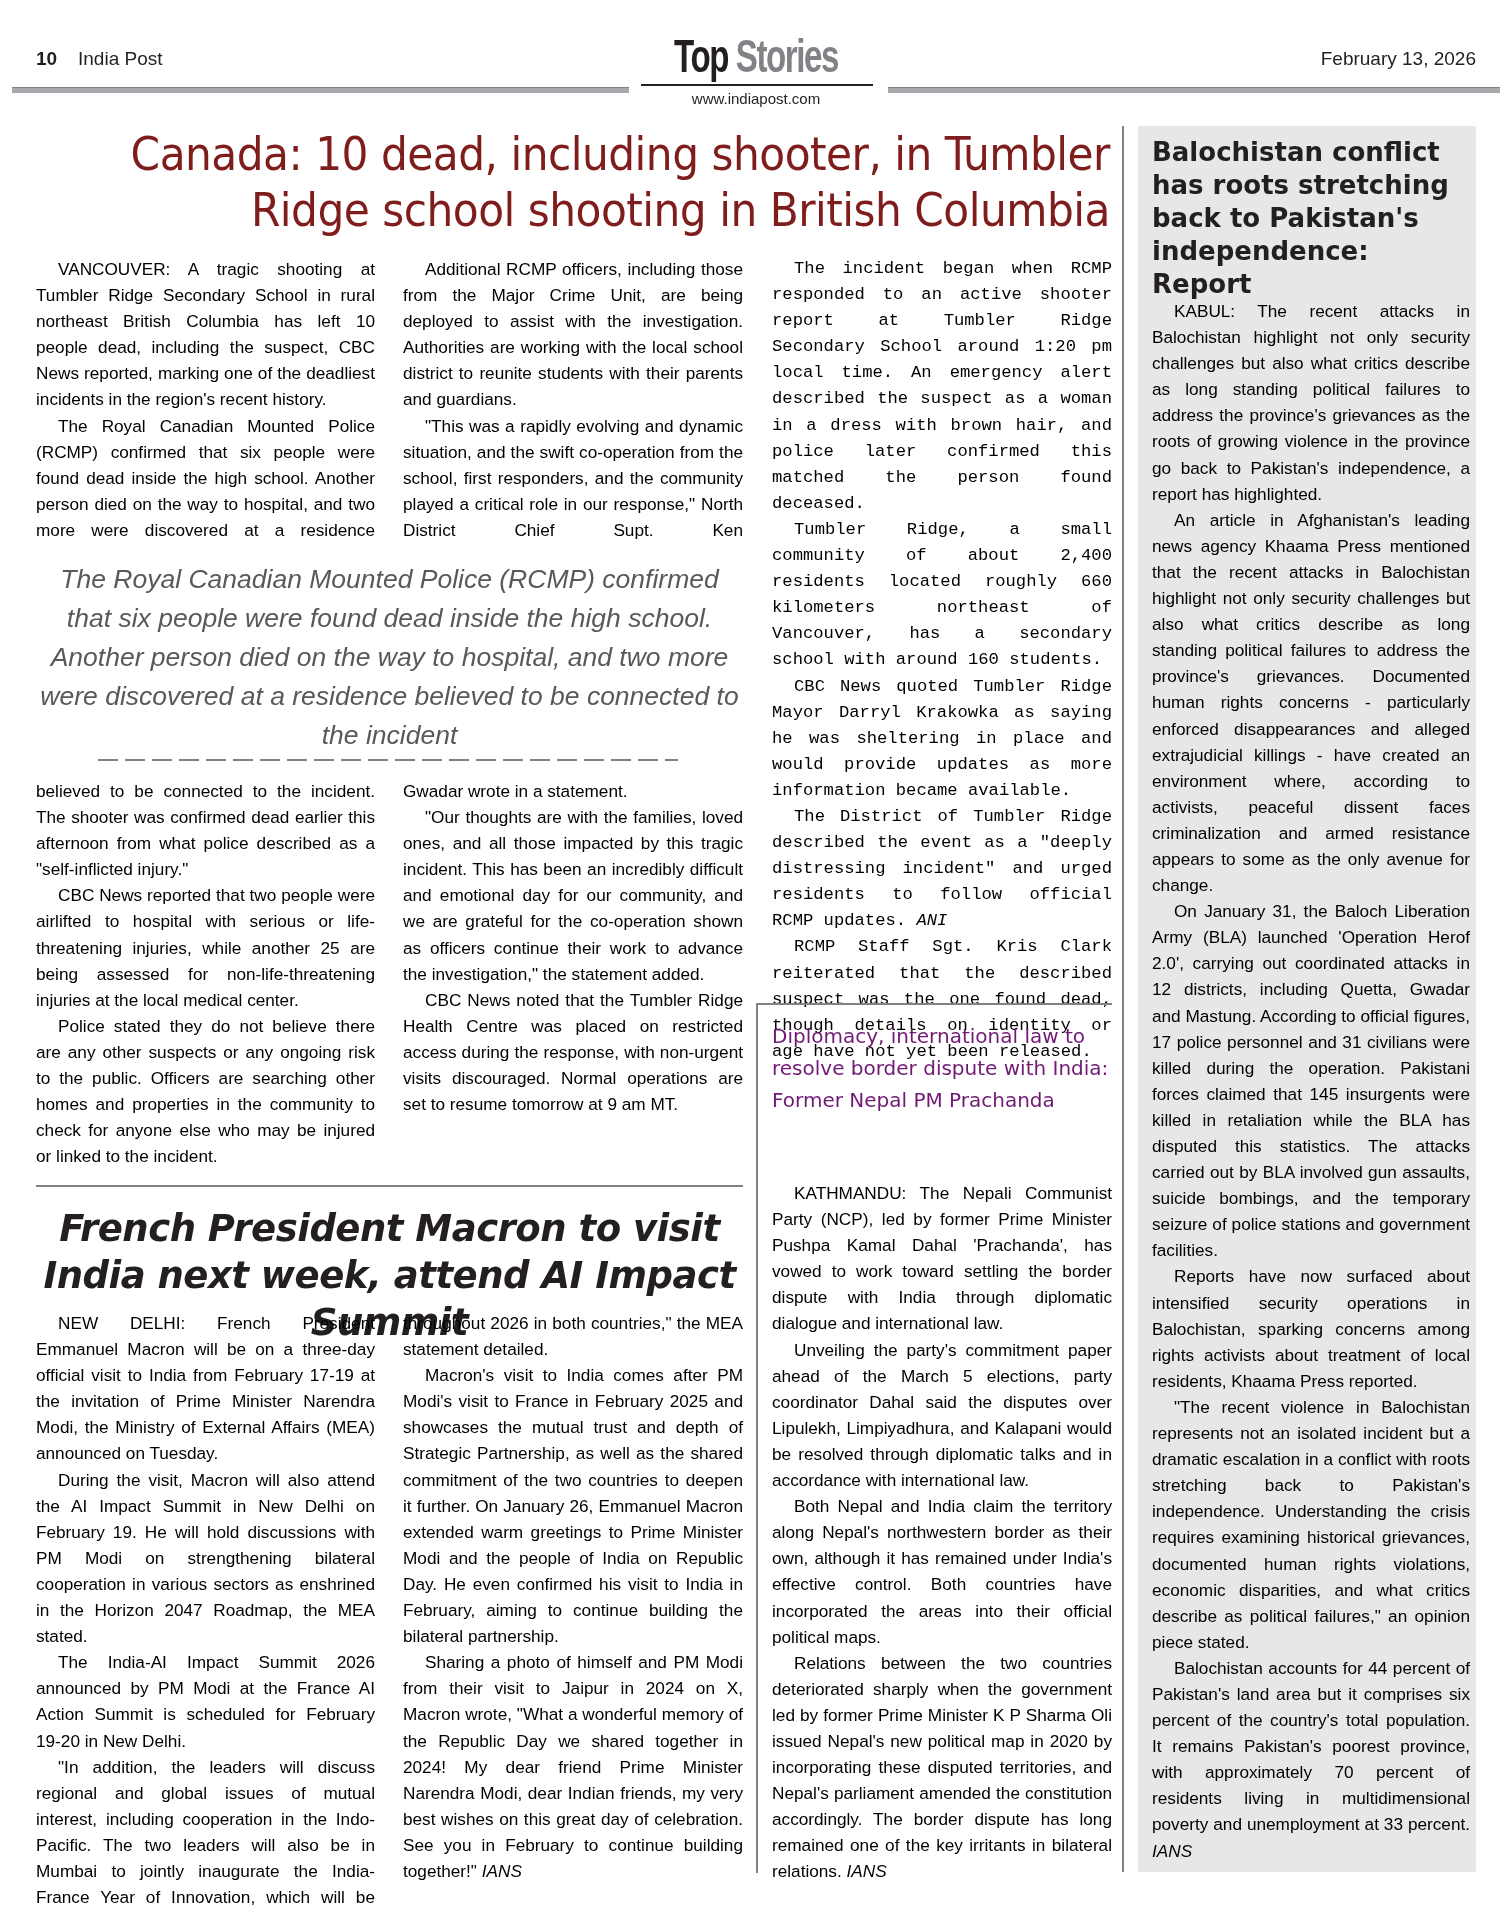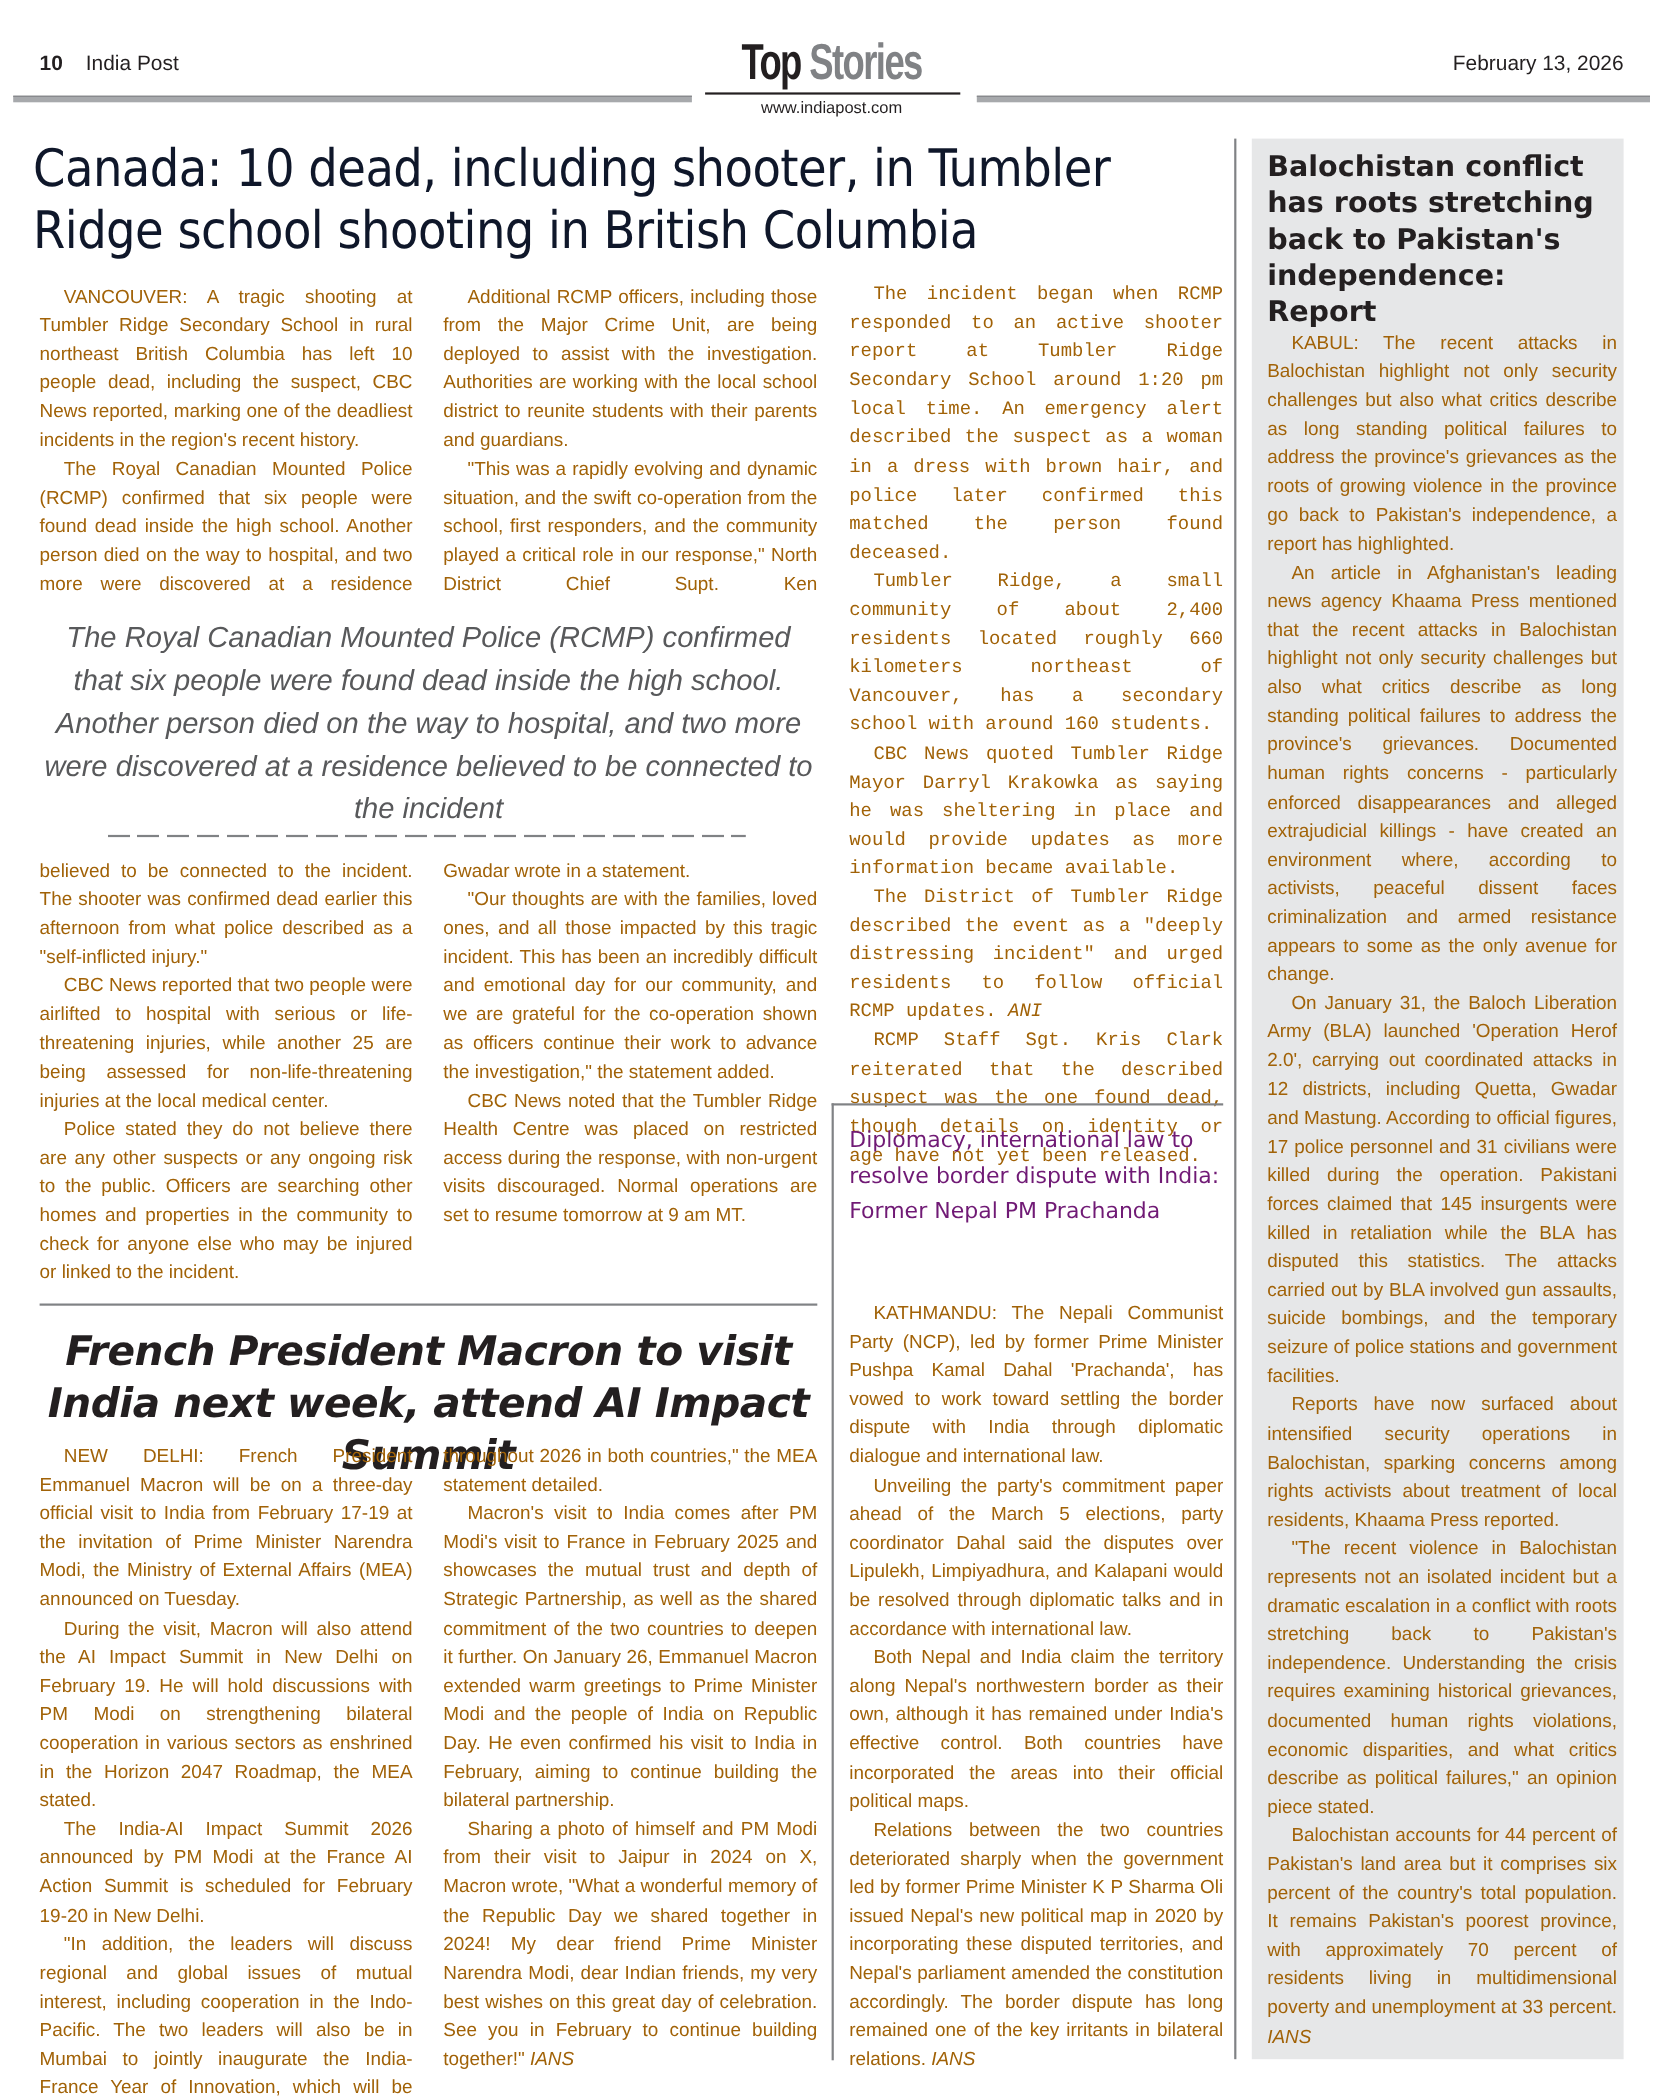--- a/index.html
+++ b/index.html
@@ -13,23 +13,23 @@
   .pub-name { left: 78px; top: 48px; font-size: 19px; }
   .date { right: 36px; top: 48px; font-size: 19px; }
   .masthead { left: 0; width: 1512px; top: 32px; text-align: center; font-family: "Liberation Sans", sans-serif; font-weight: bold; font-size: 46px; letter-spacing: -2px; transform: scaleX(0.72); transform-origin: center; line-height: 48px; }
   .masthead .top { color: #231f20; }
   .masthead .stories { color: #808285; }
   .mast-rule { left: 641px; width: 232px; top: 84px; height: 2px; background: #231f20; }
   .url { left: 0; width: 1512px; top: 90px; text-align: center; font-size: 15px; color: #231f20; }
   .grey-bar { top: 87px; height: 6px; background: #a7a9ac; border-top: 1px solid #808285; }
 
   
-  .canada-head { left: 30px; width: 1080px; top: 126px; text-align: left; font-family: "DejaVu Sans", sans-serif; font-weight: normal; font-size: 47px; line-height: 56px; color: #0f172a; letter-spacing: -0.5px; font-stretch: condensed; }
+  .canada-head { left: 30px; width: 1080px; top: 126px; text-align: right; font-family: "DejaVu Sans", sans-serif; font-weight: normal; font-size: 47px; line-height: 56px; color: #7f1d1d; letter-spacing: -0.5px; font-stretch: condensed; }
 
-  .col { position: absolute; font-size: 17.2px; line-height: 26.1px; text-align: justify; color: #a16207; }
+  .col { position: absolute; font-size: 17.2px; line-height: 26.1px; text-align: justify; color: #000000; }
   .col p { text-indent: 22px; }
   .col p.noindent { text-indent: 0; }
   .col .src { font-style: italic; }
 
   .pullquote { left: 36px; width: 707px; top: 560px; text-align: center; font-style: italic; font-size: 26.5px; line-height: 39px; color: #58595b; }
   .pq-dash { left: 98px; width: 580px; top: 759px; height: 2px; background: repeating-linear-gradient(90deg, #808285 0 20px, transparent 20px 27px); }
 
   .hr-left { left: 36px; width: 707px; top: 1185px; height: 1.5px; background: #808285; }
 
   .macron-head { left: 36px; width: 707px; top: 1205px; text-align: center; font-family: "DejaVu Sans", sans-serif; font-style: italic; font-size: 37px; line-height: 47px; color: #231f20; letter-spacing: -0.5px; }

